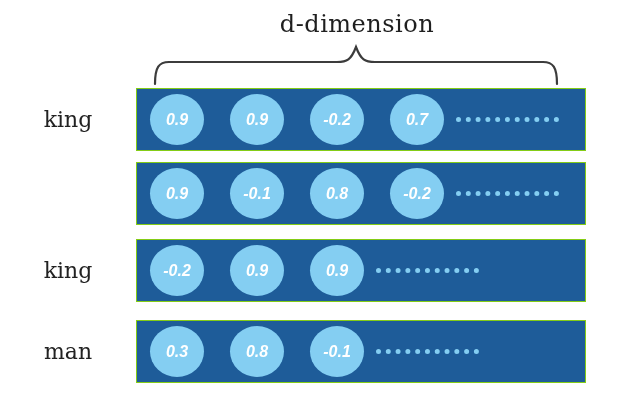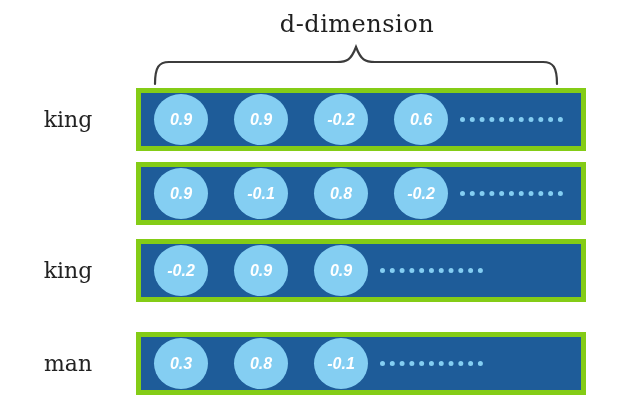--- a/index.html
+++ b/index.html
@@ -44,21 +44,21 @@
   .row {
     position: absolute;
     left: 0;
     width: 637px;
     height: 63px;
     text-decoration: underline;
   }
   .row.r0 { top: 88px; }
   .row.r1 { top: 162px; }
   .row.r2 { top: 239px; }
-  .row.r3 { top: 332px; }
+  .row.r3 { top: 320px; }
 
   .row-label {
     position: absolute;
     left: 0;
     top: 0;
     width: 136px;
     height: 100%;
     display: flex;
     align-items: center;
     justify-content: center;
@@ -67,21 +67,21 @@
     font-family: "DejaVu Serif", serif;
   }
 
   .bar {
     position: absolute;
     left: 136px;
     top: 0;
     width: 450px;
     height: 100%;
     background: var(--bar);
-    border: 5px solid #84cc16;
+    border: 1px solid #84cc16;
     box-sizing: border-box;
     display: flex;
     align-items: center;
     gap: 26px;
     padding-left: 13px;
   }
 
   .cell {
     flex: 0 0 auto;
     width: 54px;
@@ -118,21 +118,21 @@
       <path d="M 2 40 C 2 23, 6 18, 16 18 L 184 18 C 194 18, 198 16, 203 3 C 208 16, 212 18, 222 18 L 390 18 C 400 18, 404 23, 404 40" stroke="#3c3c3c" stroke-width="2.2" fill="none" stroke-linecap="round"></path>
     </svg>
   </div>
 
   <div class="row r0">
     <div class="row-label">king</div>
     <div class="bar">
       <div class="cell">0.9</div>
       <div class="cell">0.9</div>
       <div class="cell">-0.2</div>
-      <div class="cell">0.6</div>
+      <div class="cell">0.7</div>
       <div class="dots"></div>
     </div>
   </div>
 
   <div class="row r1">
     <div class="bar">
       <div class="cell">0.9</div>
       <div class="cell">-0.1</div>
       <div class="cell">0.8</div>
       <div class="cell">-0.2</div>

